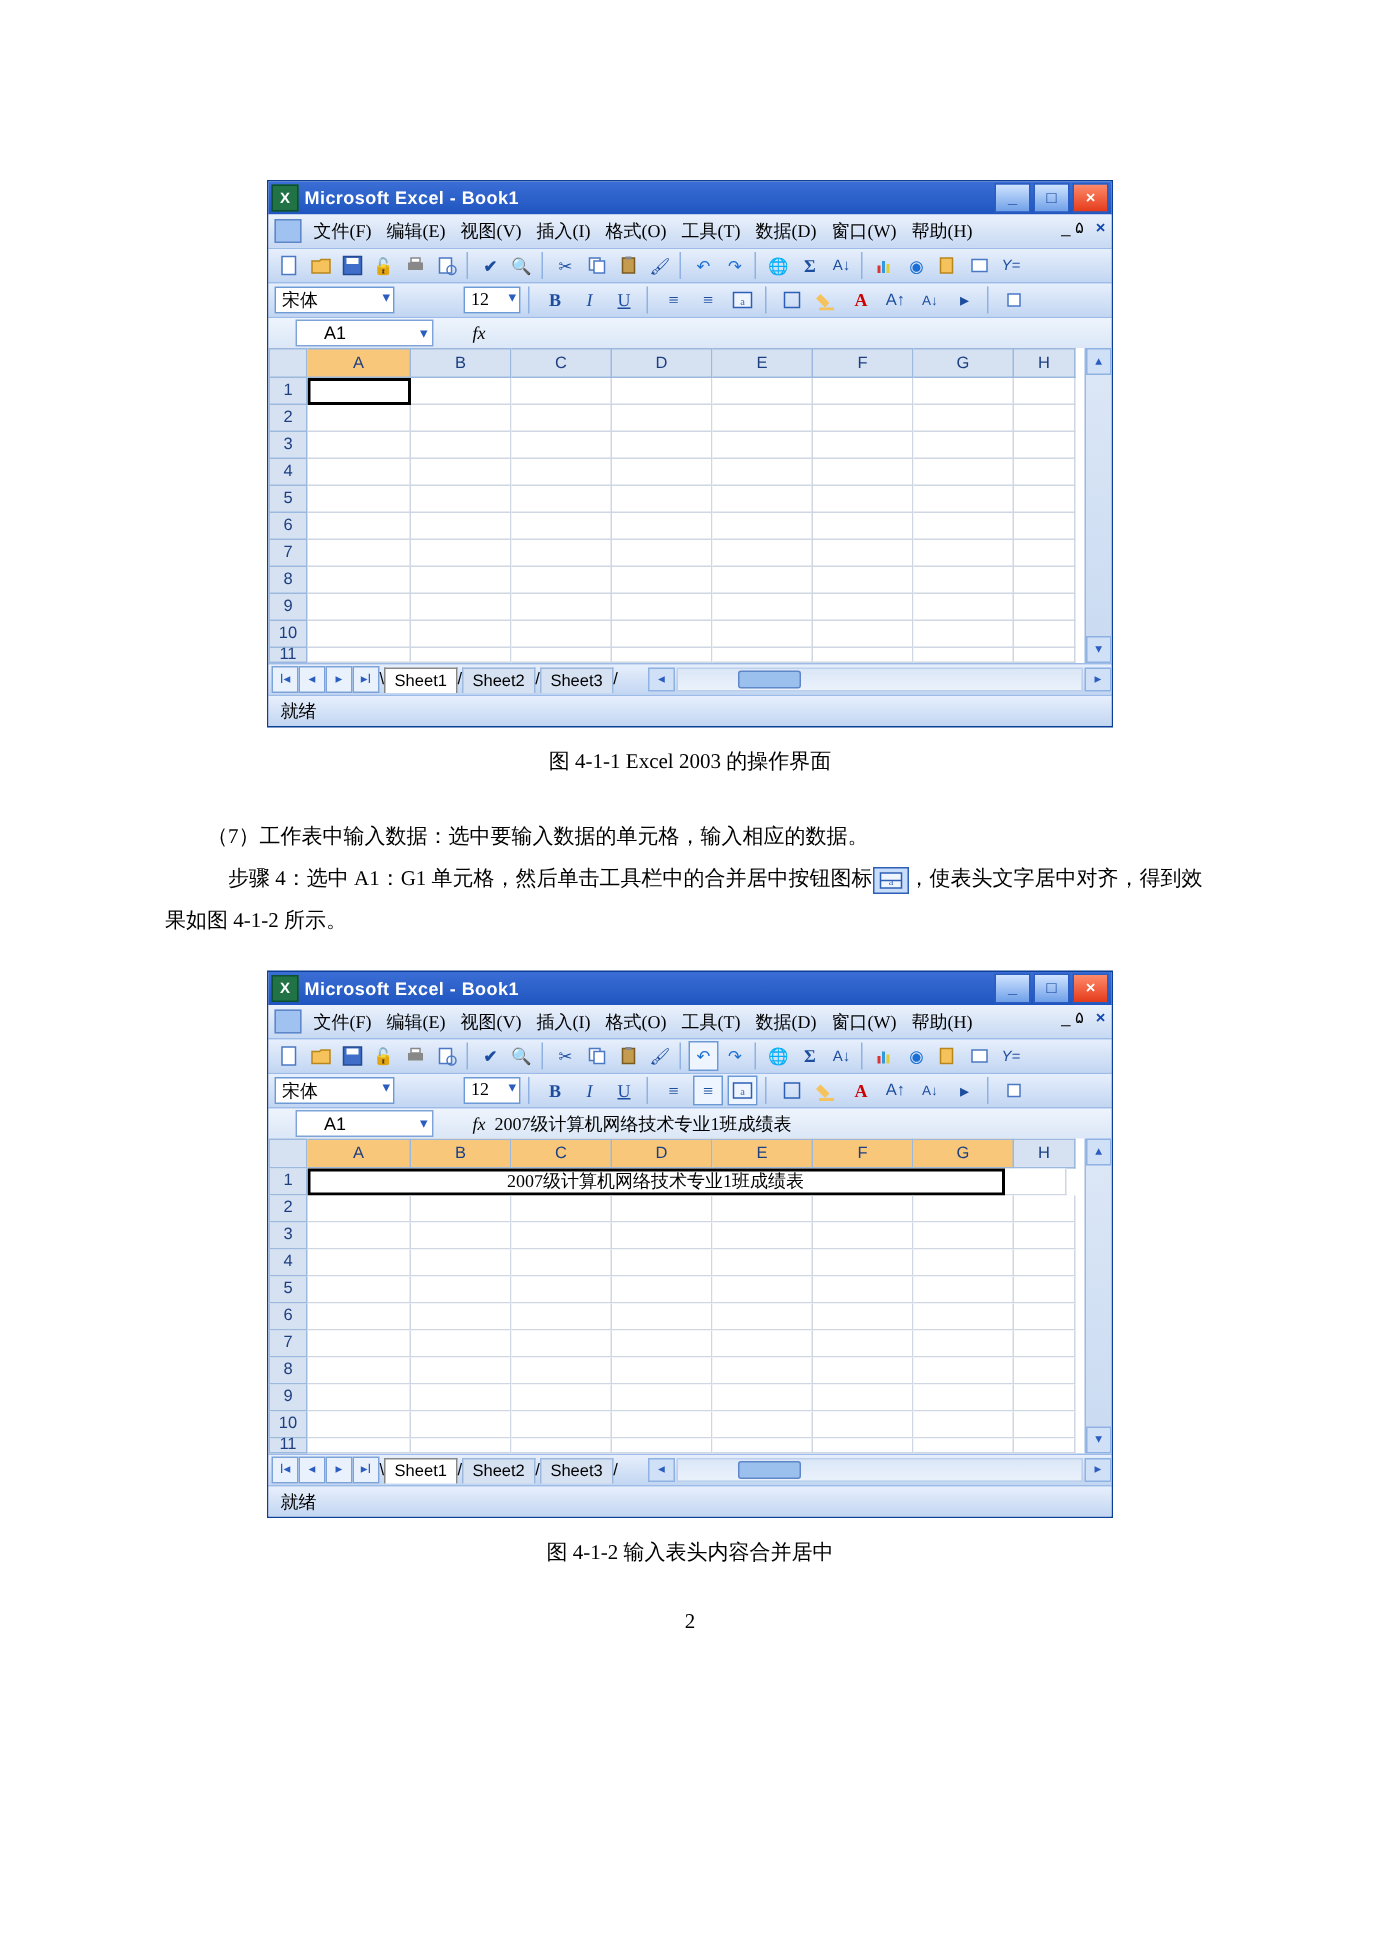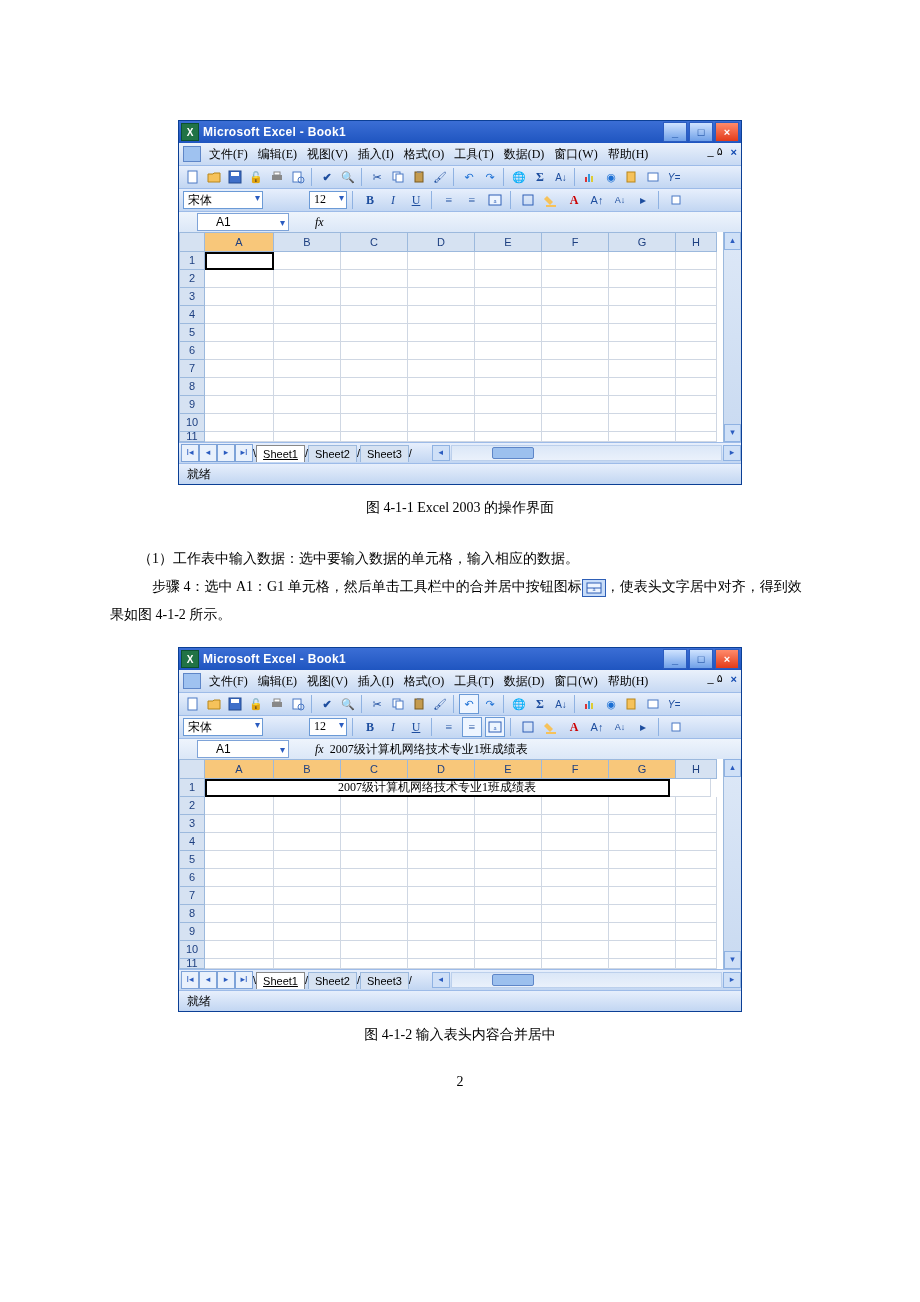--- a/index.html
+++ b/index.html
@@ -46,21 +46,21 @@
 .cell{height:17px;border-right:1px solid #cfd7e3;border-bottom:1px solid #cfd7e3;background:#fff;font:12px "SimSun";text-align:center;line-height:17px;overflow:hidden}
 .cell.selborder{outline:2px solid #000;outline-offset:-2px}
 .mergedtext{font:12px "SimSun"}
 .vscroll{width:17px;background:linear-gradient(#dde8f7,#c9daf1);border-left:1px solid #9cb9dd;position:relative}
 .vscroll .up,.vscroll .down{height:16px;background:#cfe0f7;border:1px solid #8fb2e2;font:9px Arial;text-align:center;line-height:14px;color:#2b5cc0}
 .vscroll .down{position:absolute;bottom:0;left:0;right:0}
 .sheettabs{height:20px;display:flex;align-items:center;background:linear-gradient(#e7effc,#c2d6f2);border-top:1px solid #9dbbe8}
 .navset{display:flex;margin-left:2px}
 .navset .nb{width:16px;height:16px;border:1px solid #7ea3d8;background:#e9f1fc;font:9px Arial;text-align:center;line-height:14px;color:#2b5cc0}
 .tab{padding:0 6px;font:11px Arial;height:16px;line-height:16px}
-.tab.active{background:#fff;border:1px solid #888;border-bottom:none;text-decoration:underline}
+.tab.active{background:#fff;border:1px solid #888;border-bottom:none;}
 .tab.inactive{background:#d6e2f2;border:1px solid #9cb9dd;border-bottom:none}
 .tabsep{font:11px Arial}
 .hscroll{flex:1;display:flex;align-items:center;margin-left:20px}
 .hscroll .hb{width:16px;height:14px;background:#cfe0f7;border:1px solid #8fb2e2;font:9px Arial;text-align:center;line-height:12px;color:#2b5cc0}
 .hscroll .track{flex:1;height:14px;background:linear-gradient(#dbe7f7,#eaf1fb);border:1px solid #bcd0ec;position:relative;margin:0 1px}
 .hscroll .thumb{position:absolute;left:40px;top:1px;width:40px;height:10px;background:#9cc0ee;border:1px solid #5e86c8;border-radius:2px}
 .status{height:20px;background:linear-gradient(#e7effc,#c2d6f2);font:12px "SimSun";padding-left:8px;line-height:20px;border-top:1px solid #9dbbe8}
 .caption{text-align:center;font:14px "SimSun";margin:14px 0 28px}
 .doc p{font:14px/2 "SimSun";margin:0}
 .doc p.h{font:bold 14.5px/2 "SimSun";text-indent:2.4em;margin-top:10px}
@@ -389,21 +389,21 @@
           </div>
           <span class="hb">▸</span>
     </div>
   </div>
   <div class="status">就绪</div>
 </div>
 
 <div class="caption">图 4-1-1 Excel 2003 的操作界面</div>
 
 <div class="doc">
-  <p class="ind">（1）工作表中输入数据：选中要输入数据的单元格，输入相应的数据。</p>
+  <p class="ind">（7）工作表中输入数据：选中要输入数据的单元格，输入相应的数据。</p>
   <p class="ind1">
     <span>步骤 4：选中 A1：G1 单元格，然后单击工具栏中的合并居中按钮图标</span><span class="mergeicon">
           <svg viewBox="0 0 16 12">
             <rect x="1" y="1" width="14" height="10" fill="#eef5ff" stroke="#2e5fb6"></rect>
             <line x1="1" y1="6" x2="15" y2="6" stroke="#2e5fb6"></line>
             <text x="8" y="9" text-anchor="middle" font-size="7" fill="#2e5fb6">a</text>
           </svg>
         </span><span>，使表头文字居中对齐，得到效果如图 4-1-2 所示。</span>
   </p>
 </div>

